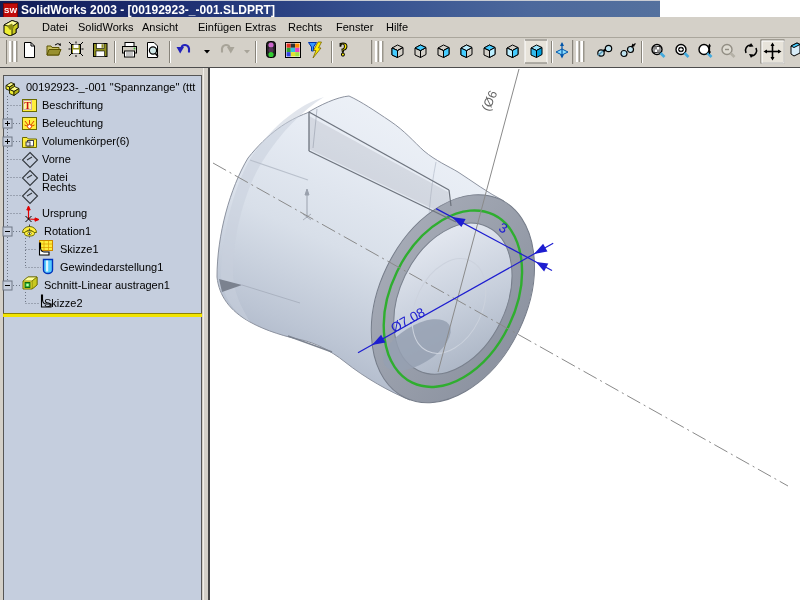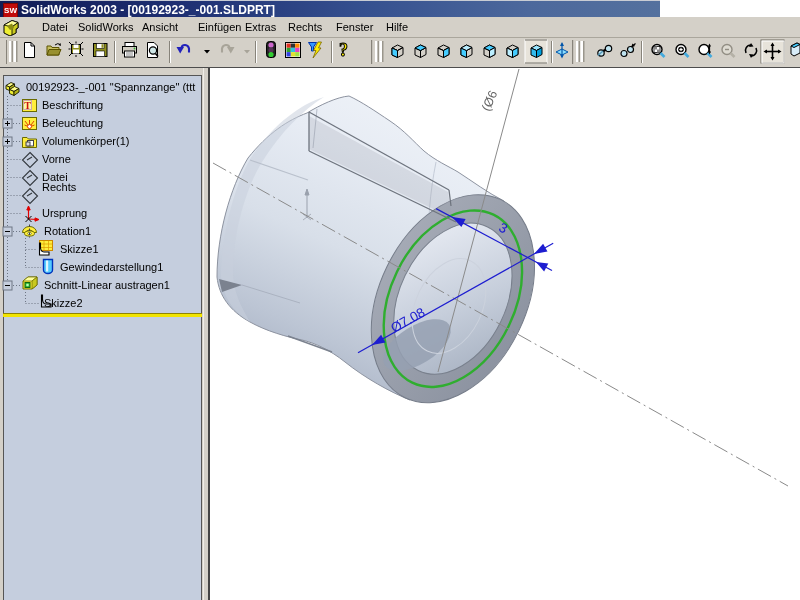--- a/index.html
+++ b/index.html
@@ -417,21 +417,21 @@
     </g>
 
     <g transform="translate(40,294)">
       <path d="M1.5,1 L1.5,13 L11,13 L11,10 L6,10 Q2.5,10 2.5,5 L2.5,1 Z" fill="#c5cede" stroke="#000" stroke-width="1.1"></path>
     </g>
   </svg>
   <div id="treetext">
     <span class="tt" style="left:26px;top:81px">00192923-_-001 "Spannzange" (ttt</span>
     <span class="tt" style="left:42px;top:99px">Beschriftung</span>
     <span class="tt" style="left:42px;top:117px">Beleuchtung</span>
-    <span class="tt" style="left:42px;top:135px">Volumenkörper(1)</span>
+    <span class="tt" style="left:42px;top:135px">Volumenkörper(6)</span>
     <span class="tt" style="left:42px;top:153px">Vorne</span>
     <span class="tt" style="left:42px;top:171px">Datei</span>
     <span class="tt" style="left:42px;top:181px">Rechts</span>
     <span class="tt" style="left:42px;top:207px">Ursprung</span>
     <span class="tt" style="left:44px;top:225px">Rotation1</span>
     <span class="tt" style="left:60px;top:243px">Skizze1</span>
     <span class="tt" style="left:60px;top:261px">Gewindedarstellung1</span>
     <span class="tt" style="left:44px;top:279px">Schnitt-Linear austragen1</span>
     <span class="tt" style="left:44px;top:297px">Skizze2</span>
   </div>

